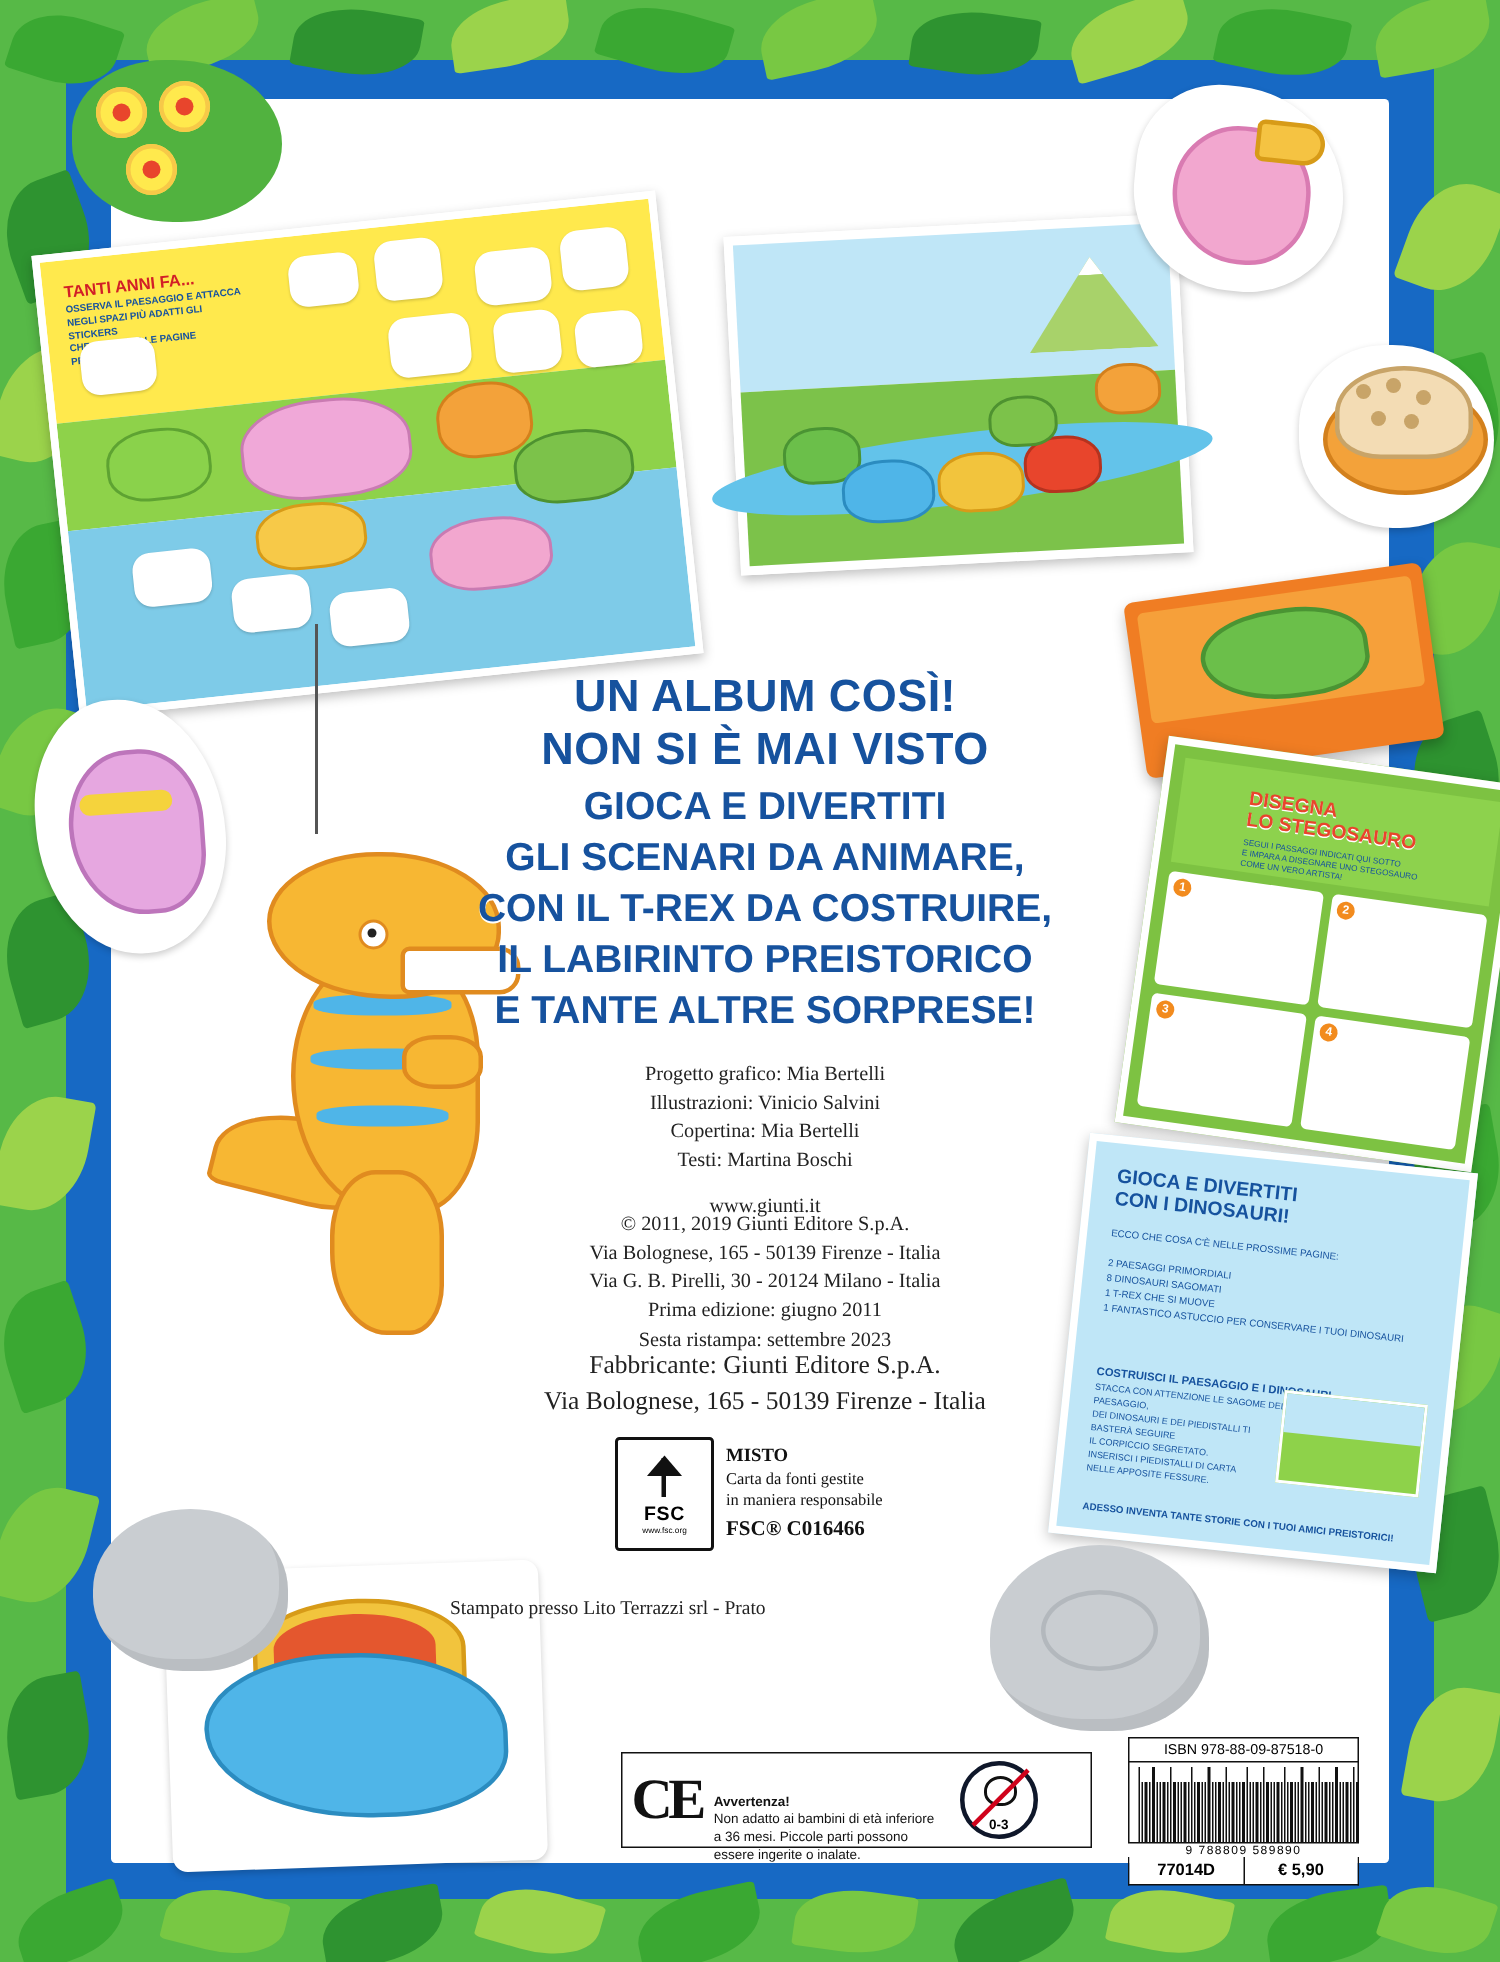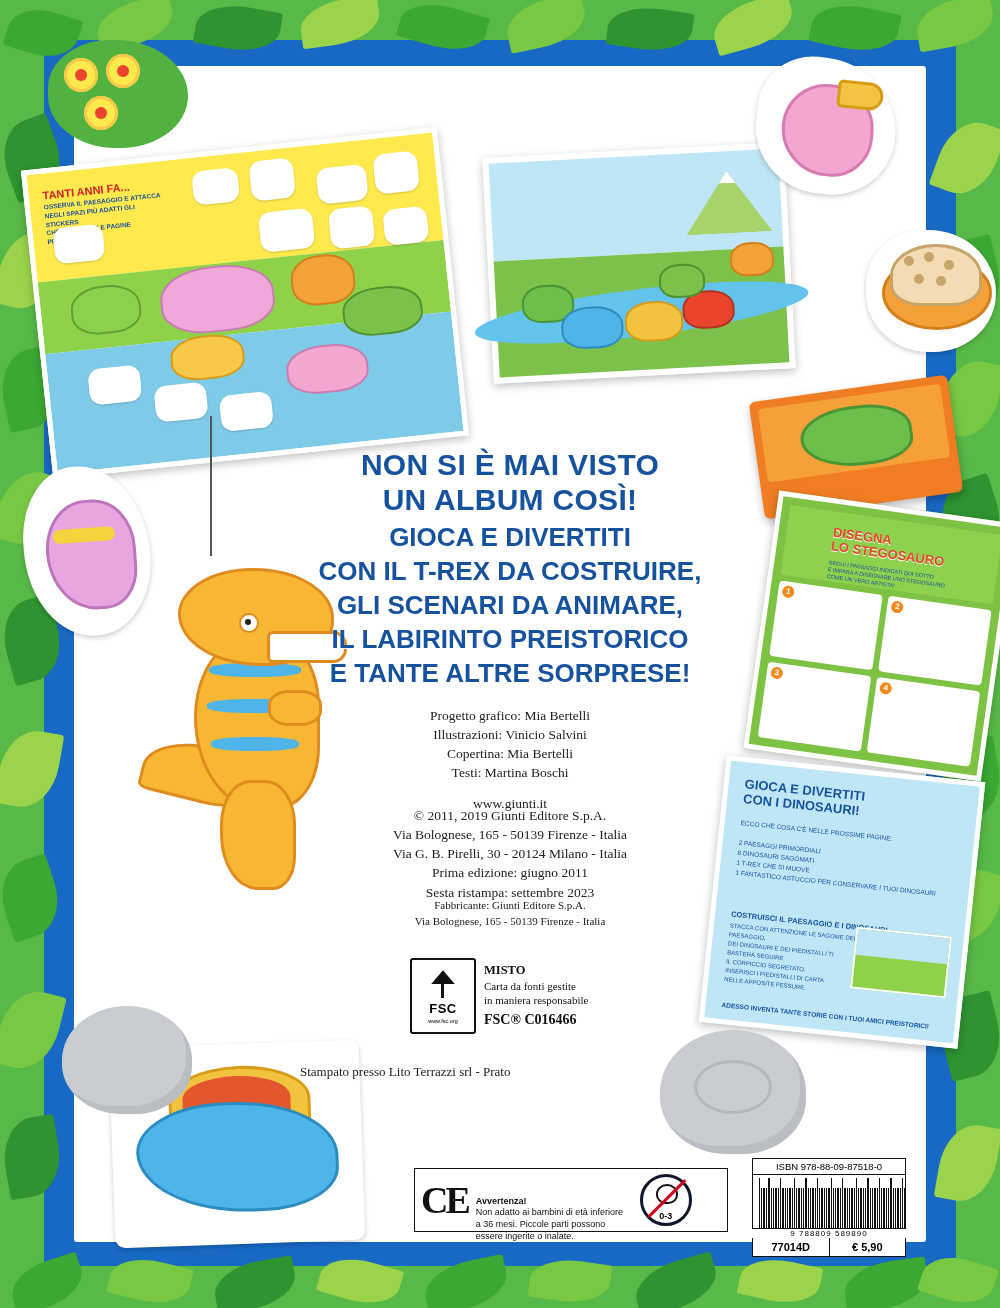--- a/index.html
+++ b/index.html
@@ -42,21 +42,21 @@
     position:absolute;left:300px;top:706px;width:420px;text-align:center;
     color:#222;font-family:"Liberation Serif", serif;font-size:13.5px;line-height:1.42;
   }
   .site{display:block;margin-top:11px;}
   .imprint{
     position:absolute;left:300px;top:806px;width:420px;text-align:center;
     color:#222;font-family:"Liberation Serif", serif;font-size:13.5px;line-height:1.42;
   }
   .manufacturer{
     position:absolute;left:300px;top:898px;width:420px;text-align:center;
-    color:#222;font-family:"Liberation Serif", serif;font-size:11px;line-height:1.42;
+    color:#222;font-family:"Liberation Serif", serif;font-size:17px;line-height:1.42;
   }
   .printer{
     position:absolute;left:300px;top:1064px;width:420px;text-align:left;
     color:#222;font-family:"Liberation Serif", serif;font-size:13px;
   }
 
   
   .fsc{position:absolute;left:410px;top:958px;width:180px;height:76px;display:flex;align-items:center;}
   .fsc-logo{
     width:62px;height:72px;border:2px solid #111;border-radius:3px;
@@ -404,25 +404,25 @@
     </div>
     <div class="trex-leg"></div>
     <div class="trex-arm"></div>
     <div class="trex-head">
       <div class="trex-mouth"></div>
       <div class="trex-eye"></div>
     </div>
   </div>
 
   <div class="headline">
+    <div class="l1">UN ALBUM COSÌ!</div>
     <div class="l1">NON SI È MAI VISTO</div>
-    <div class="l1">UN ALBUM COSÌ!</div>
     <div class="l2">GIOCA E DIVERTITI</div>
+    <div class="l2">GLI SCENARI DA ANIMARE,</div>
     <div class="l2">CON IL T-REX DA COSTRUIRE,</div>
-    <div class="l2">GLI SCENARI DA ANIMARE,</div>
     <div class="l2">IL LABIRINTO PREISTORICO</div>
     <div class="l2">E TANTE ALTRE SORPRESE!</div>
   </div>
 
   <div class="credits">
     <div>Progetto grafico: Mia Bertelli</div>
     <div>Illustrazioni: Vinicio Salvini</div>
     <div>Copertina: Mia Bertelli</div>
     <div>Testi: Martina Boschi</div>
     <div class="site">www.giunti.it</div>

